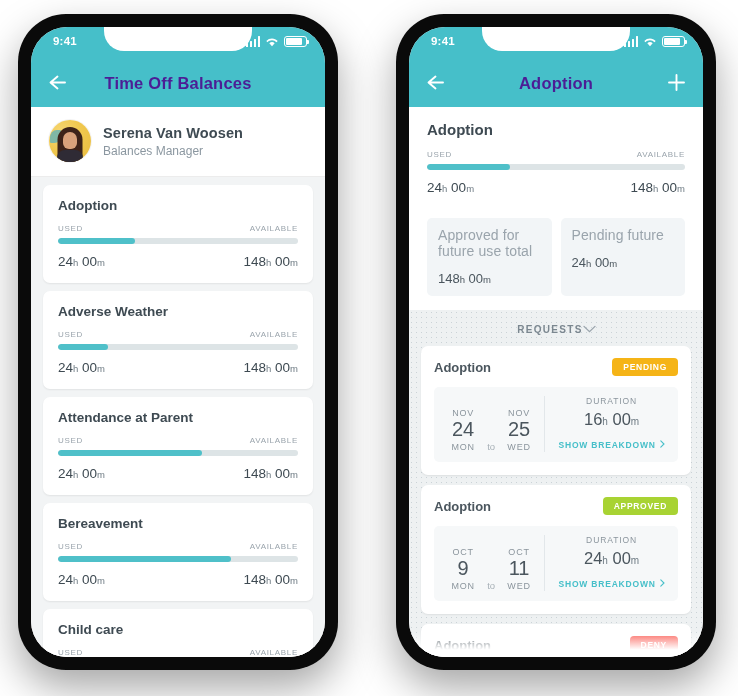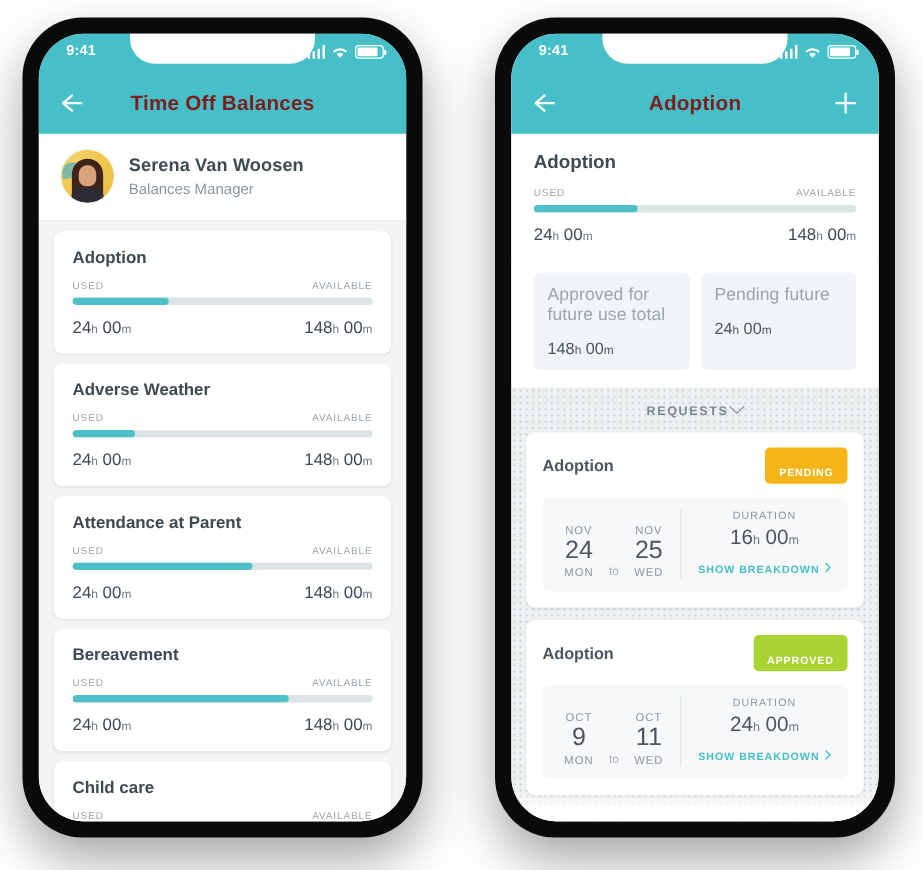--- a/index.html
+++ b/index.html
@@ -71,21 +71,21 @@
     content:""; position:absolute; right:-3.2px; top:3.2px;
     width:2px; height:4px; background:#fff; border-radius:0 1px 1px 0;
   }
   .batt i { display:block; height:100%; width:88%; background:#fff; border-radius:1px; }
 
   .navbar {
     height: 48px; position: relative;
     display: flex; align-items: center; justify-content: center;
   }
   .navbar .title {
-    color: #7f1d1d; font-size: 16.5px; font-weight: bold; letter-spacing: .2px;
+    color: #4c1d95; font-size: 16.5px; font-weight: bold; letter-spacing: .2px;
   }
   .nav-back { position: absolute; left: 16px; top: 13px; cursor: pointer; }
   .nav-plus { position: absolute; right: 16px; top: 13px; cursor: pointer; }
 
   
   .profile {
     display: flex; align-items: center; gap: 12px;
     padding: 13px 18px 14px 18px;
     background: #fff;
     border-bottom: 1px solid #ececec;
@@ -171,21 +171,21 @@
     font-size: 10px; letter-spacing: 1.3px; color:#7b8790; font-weight: bold;
   }
   .req-card {
     background:#fff; border-radius:7px; padding: 12px 13px 13px 13px;
     margin-bottom: 10px; box-shadow: 0 1px 2px rgba(0,0,0,.07);
   }
   .req-top { display:flex; align-items:center; justify-content:space-between; margin-bottom: 11px; }
   .req-name { font-size: 13px; color:#4b565e; font-weight:bold; }
   .badge {
     font-size: 8.5px; font-weight:bold; color:#fff; letter-spacing:.7px;
-    padding: 15px 11px 4px 11px; border-radius: 4px; white-space:nowrap;
+    padding: 4px 11px 4px 11px; border-radius: 4px; white-space:nowrap;
   }
   .req-body {
     display:flex; align-items:stretch;
     background:#f6f8f9; border-radius:5px; padding: 9px 4px 10px 4px;
   }
   .dates { display:flex; align-items:flex-end; justify-content:center; flex: 0 0 45%; gap: 7px; }
   .dcol { text-align:center; min-width: 34px; }
   .dmon { font-size: 9px; color:#8b959d; letter-spacing:.8px; }
   .dday { font-size: 20px; color:#4b565e; line-height: 1.18; }
   .ddow { font-size: 9px; color:#8b959d; letter-spacing:.8px; }

